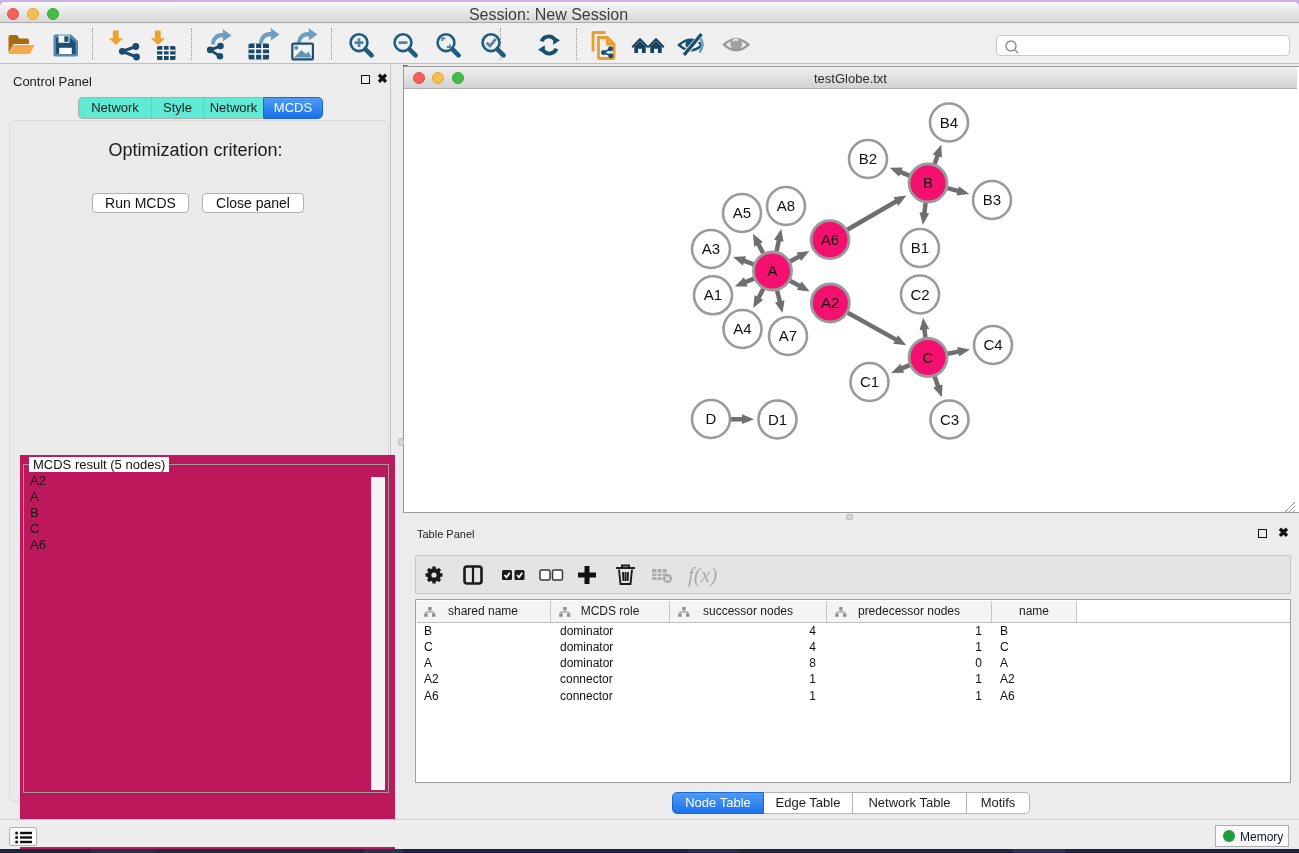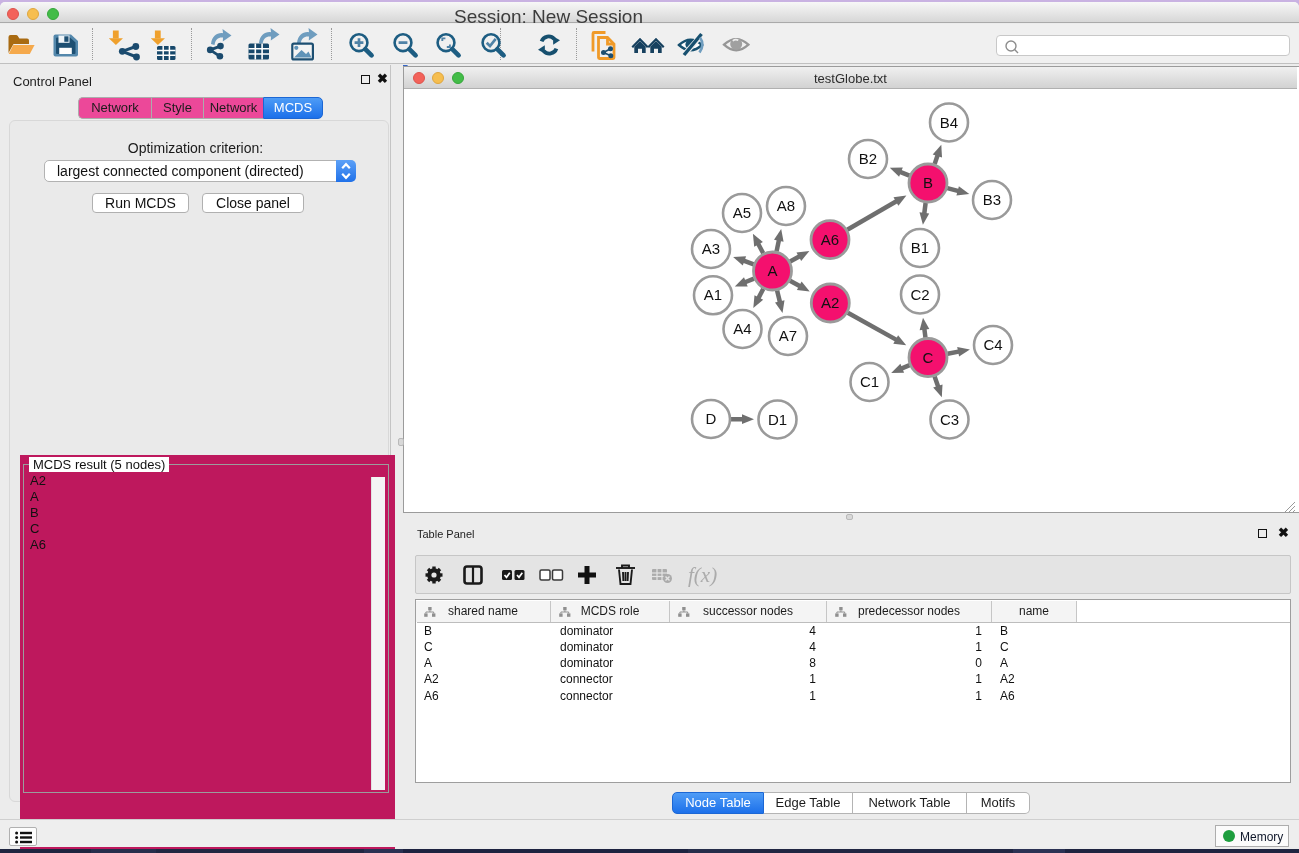--- a/index.html
+++ b/index.html
@@ -6,33 +6,33 @@
 .abs{position:absolute}
 #desktop-bottom{left:0;top:849px;width:1299px;height:4px;background:#222842;
  background-image:linear-gradient(90deg,#1f2540 0 7%,#272e4c 7% 12%,#212742 12% 28%,#2a3152 28% 31%,#1d2340 31% 53%,#262d4a 53% 57%,#202642 57% 78%,#2b3254 78% 82%,#1e2440 82% 100%);}
 #appwin{left:0;top:2px;width:1299px;height:847px;background:#ececec;border-radius:5px 5px 0 0;overflow:hidden}
 
 #titlebar{left:0;top:0;width:1299px;height:21px;background:linear-gradient(#f7f7f7,#d7d7d7);border-bottom:1px solid #aaa;border-radius:5px 5px 0 0}
 .tl{border-radius:50%;width:12px;height:12px;top:6px}
 #tl-r{left:7px;background:#f3625a;border:1px solid #dc544d}
 #tl-y{left:27px;background:#f6be4f;border:1px solid #dfa63f}
 #tl-g{left:47px;background:#43bc48;border:1px solid #35a73b}
-#apptitle{left:0;top:4px;width:1097px;text-align:center;font-size:19px;color:#3c3c3c}
+#apptitle{left:0;top:4px;width:1097px;text-align:center;font-size:16px;color:#3c3c3c}
 
 #toolbar{left:0;top:22px;width:1299px;height:40px;background:#f0f0f0;border-bottom:1px solid #c0c0c0}
 .tsep{top:4px;height:32px;width:0;border-left:1px dotted #9a9a9a}
 #search{left:996px;top:11px;width:294px;height:21px;background:#fff;border:1px solid #c8c8c8;border-radius:4px}
 
 #cpanel{left:0;top:63px;width:391px;height:754px;background:#ececec;border-right:1px solid #c4c4c4}
 #cp-title{left:13px;top:9px;font-size:13px;color:#1d1d1d}
 .minbox{width:9px;height:9px;border:1.6px solid #111}
 .xicon{font-size:13px;color:#111;font-weight:bold}
 #cp-inner{left:9px;top:55px;width:380px;height:682px;background:#eaeaea;border:1px solid #d8d8d8;border-radius:6px}
-.seg{top:32px;height:22px;background:#ec4899;border:1px solid #acacac;font-size:13px;color:#1c1c1c;text-align:center;line-height:20px}
-#optlabel{left:0;top:75px;width:391px;text-align:center;font-size:14px;color:#1a1a1a}
+.seg{top:32px;height:22px;background:#5eead4;border:1px solid #acacac;font-size:13px;color:#1c1c1c;text-align:center;line-height:20px}
+#optlabel{left:0;top:75px;width:391px;text-align:center;font-size:18px;color:#1a1a1a}
 #dropdown{left:44px;top:95px;width:311px;height:22px;background:#fff;border:1px solid #b2b2b2;border-radius:5px}
 #dd-text{left:12px;top:2px;font-size:14px;color:#111}
 #dd-btn{left:291px;top:-1px;width:20px;height:22px;background:linear-gradient(#5da1f7,#2071e9);border-radius:0 5px 5px 0}
 .btn{top:128px;height:20px;background:#fff;border:1px solid #b0b0b0;border-radius:4px;font-size:14px;color:#111;text-align:center;line-height:18px}
 #mcdsbox{left:20px;top:390px;width:375px;height:394px;background:#be185d}
 #mcds-border{left:3px;top:9px;width:366px;height:329px;border:1px solid #9c9c9c}
 #mcds-label{left:9px;top:2px;background:#fff;font-size:13px;color:#111;padding:0 4px}
 #mcds-list{left:10px;top:18px;font-size:13px;color:#111;line-height:16px}
 #mcds-sb{left:351px;top:22px;width:14px;height:313px;background:#f4f4f4;border-left:1px solid #e2e2e2}
 
@@ -210,29 +210,20 @@
   <div class="abs" id="cpanel">
     <div class="abs" id="cp-title">Control Panel</div>
     <div class="abs minbox" style="left:361px;top:10px"></div>
     <div class="abs xicon" style="left:377px;top:6px">✖</div>
     <div class="abs" id="cp-inner"></div>
     <div class="abs seg" style="left:78px;width:73px;border-radius:5px 0 0 5px;border-right:none">Network</div>
     <div class="abs seg" style="left:151px;width:52px;border-right:none">Style</div>
     <div class="abs seg" style="left:203px;width:60px;border-right:none">Network</div>
     <div class="abs seg" style="left:263px;width:60px;border-radius:0 5px 5px 0;background:linear-gradient(#4e9cf6,#1c70ea);border-color:#1c67d4;color:#fff">MCDS</div>
     <div class="abs" id="optlabel">Optimization criterion:</div>
-    <div class="abs" id="dropdown">
-      <div class="abs" id="dd-text">largest connected component (directed)</div>
-      <div class="abs" id="dd-btn">
-          <svg width="20" height="22" viewBox="0 0 20 22">
-            <path d="M6.2 8.2 L10 4.2 L13.8 8.2" fill="none" stroke="#fff" stroke-width="2.2"></path>
-            <path d="M6.2 13.8 L10 17.8 L13.8 13.8" fill="none" stroke="#fff" stroke-width="2.2"></path>
-          </svg>
-        </div>
-    </div>
     <div class="abs btn" style="left:92px;width:97px">Run MCDS</div>
     <div class="abs btn" style="left:202px;width:102px">Close panel</div>
     <div class="abs" id="mcdsbox">
       <div class="abs" id="mcds-border"></div>
       <div class="abs" id="mcds-label">MCDS result (5 nodes)</div>
       <div class="abs" id="mcds-list">A2<br>A<br>B<br>C<br>A6</div>
       <div class="abs" id="mcds-sb"></div>
     </div>
   </div>
   <div class="abs" style="left:403px;top:63px;width:0;height:0;border-left:5px solid #3566c8;border-bottom:6px solid transparent"></div>

